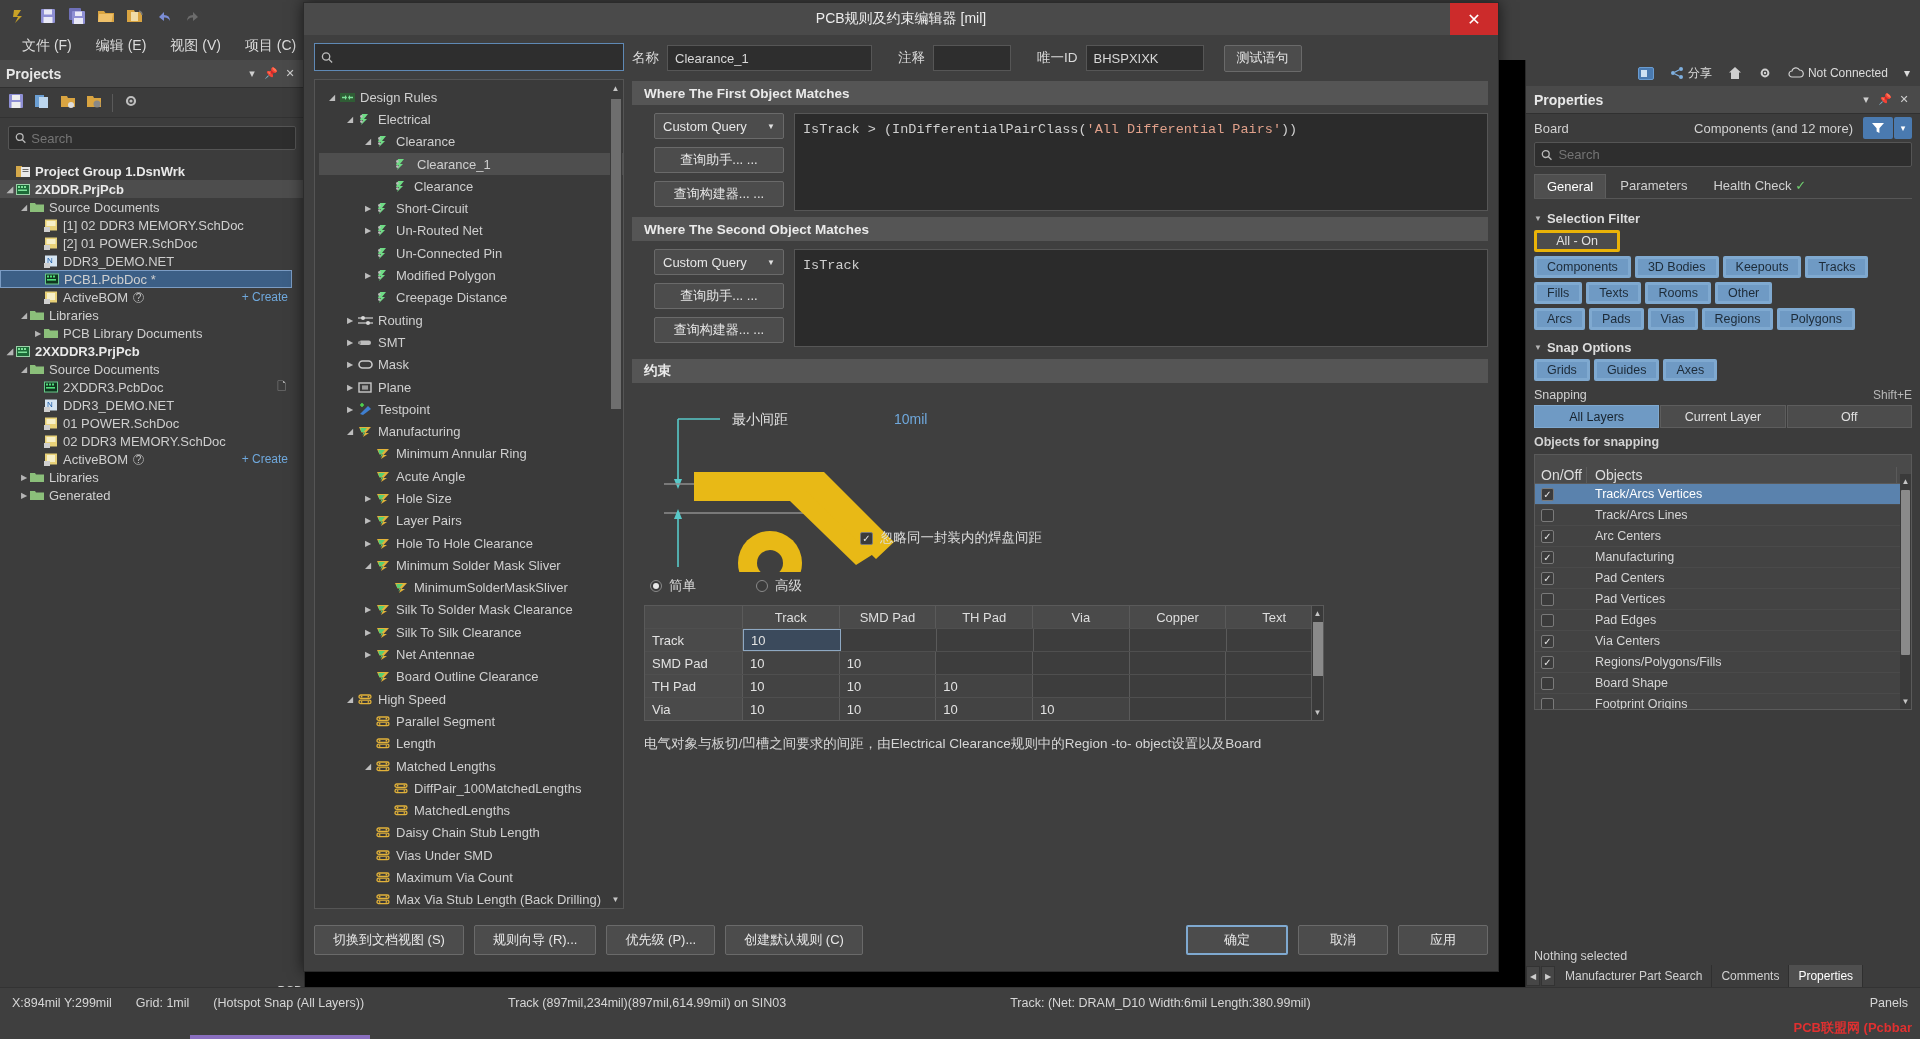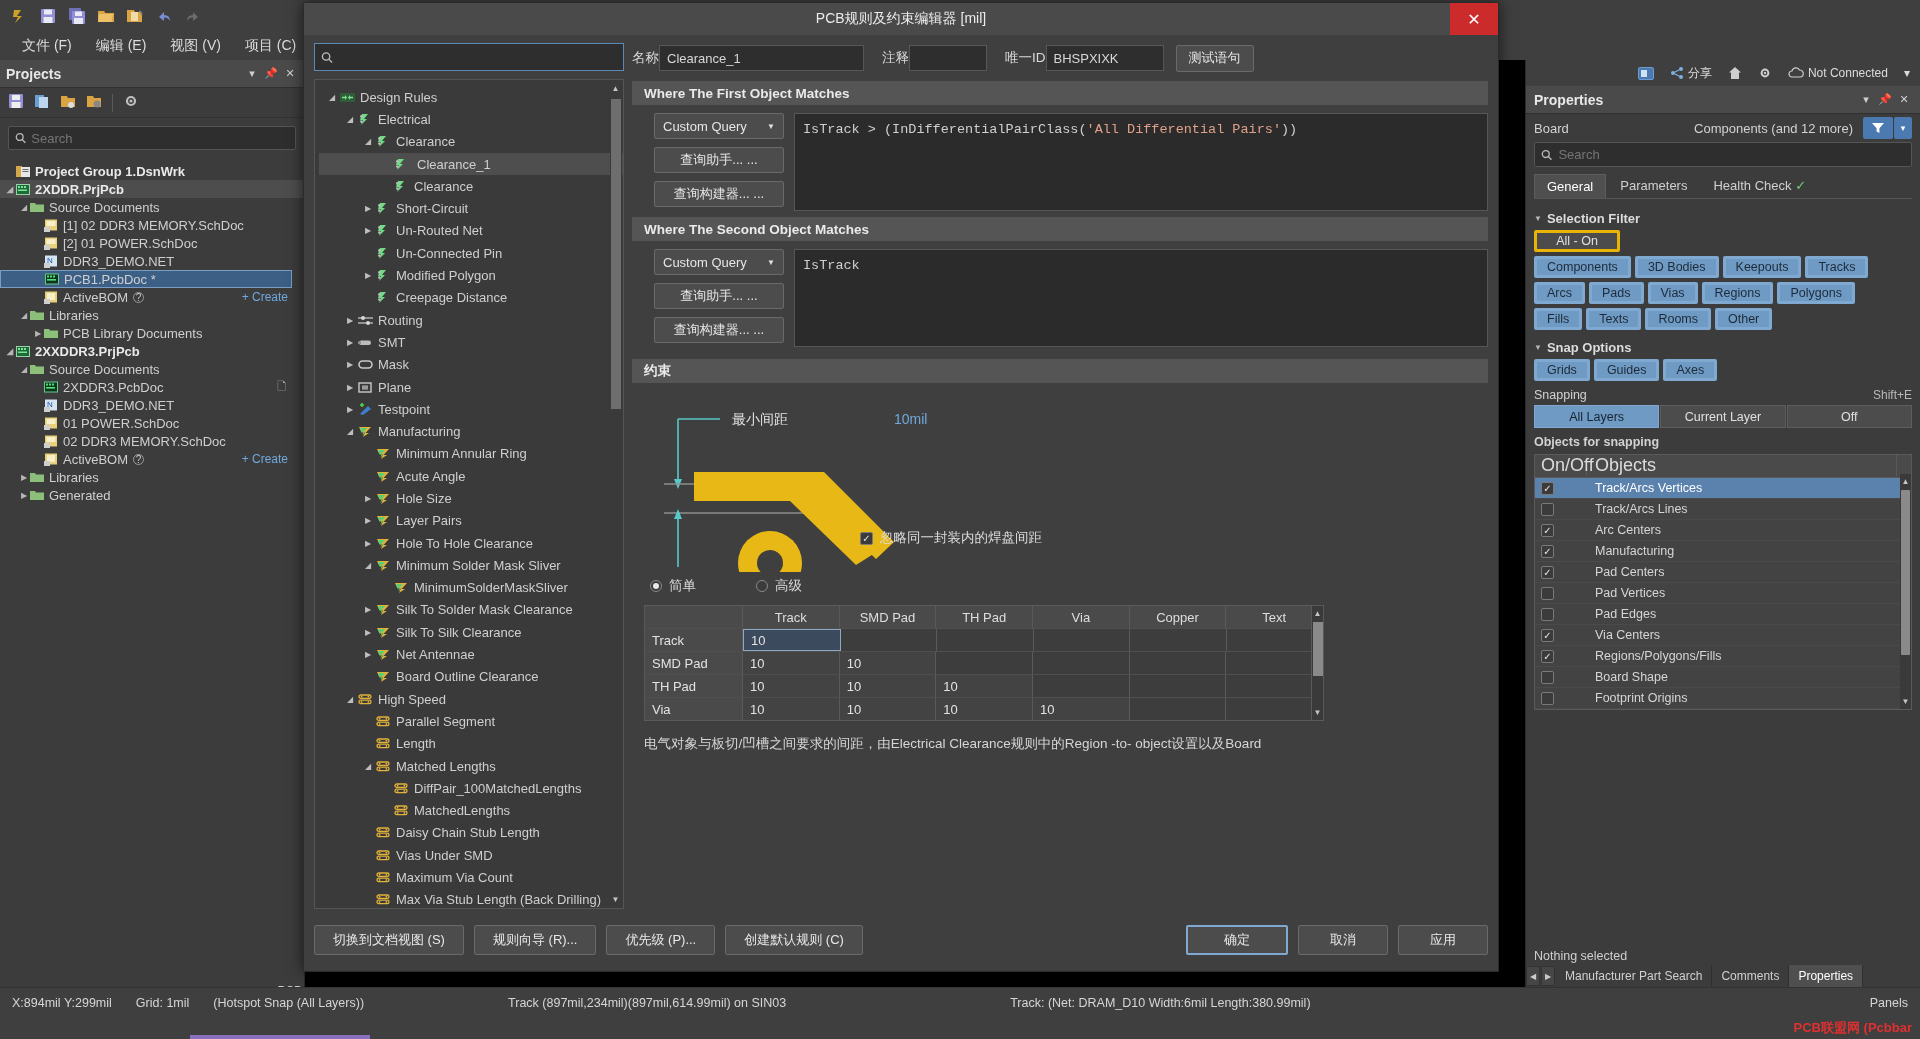--- a/index.html
+++ b/index.html
@@ -65,21 +65,21 @@
   .sec-arrow{font-size:8px;color:#b5b5b5;}
   .btn-grid{display:flex;flex-wrap:wrap;gap:4px;margin-bottom:4px;}
   .pbtn{height:22px;padding:0 10px;display:flex;align-items:center;justify-content:center;font-size:12.5px;background:#4c4c4c;border:3px solid #eab308;color:#e0e0e0;cursor:pointer;border-radius:2px;white-space:nowrap;}
   .pbtn.on{background:#6f9ac4;border-color:#7fa9d0;color:#1d2b38;}
   .snap-row{display:flex;align-items:center;font-size:12.5px;color:#d2d2d2;margin:7px 0 3px 0;}
   .snap-row .hint{margin-left:auto;color:#b9b9b9;font-size:12px;}
   .seg{display:flex;gap:1px;}
   .segbtn{flex:1;height:23px;display:flex;align-items:center;justify-content:center;font-size:12.5px;background:#4c4c4c;border:1px solid #5d5d5d;color:#e0e0e0;cursor:pointer;}
   .segbtn.on{background:#6f9ac4;border-color:#7fa9d0;color:#18242f;}
   #snaptable{border:1px solid #5a5a5a;margin-top:5px;background:#434343;height:256px;position:relative;overflow:hidden;}
-  #snaphdr{display:flex;height:23px;background:#4a4a4a;border-bottom:1px solid #5a5a5a;font-size:18px;align-items:flex-start;color:#dcdcdc;}
+  #snaphdr{display:flex;height:29px;background:#4a4a4a;border-bottom:1px solid #5a5a5a;font-size:14px;align-items:flex-end;color:#dcdcdc;}
   .sh1{width:52px;padding-left:6px;border-right:1px solid #5a5a5a;}
   .sh2{flex:1;padding-left:8px;border-right:1px solid #5a5a5a;}
   .sh3{width:14px;}
   .srow{display:flex;height:21px;align-items:center;border-bottom:1px solid #4a4a4a;font-size:12.5px;cursor:pointer;}
   .srow.sel{background:#5a82ad;color:#fff;}
   .scell-cb{width:52px;display:flex;align-items:center;justify-content:flex-start;padding-left:6px;}
   .cbx{width:13px;height:13px;border:1px solid #7a7a7a;background:#3b3b3b;display:flex;align-items:center;justify-content:center;font-size:10px;color:#e4e4e4;border-radius:2px;}
   #snapscroll{position:absolute;right:0;top:19px;bottom:0;width:11px;background:#3a3a3a;}
   #snapthumb{position:absolute;top:16px;left:1px;width:9px;height:165px;background:#8a8a8a;border-radius:1px;}
   .sbarrow{position:absolute;left:1px;width:9px;height:13px;color:#c6c6c6;font-size:8px;display:flex;align-items:center;justify-content:center;}
@@ -105,21 +105,21 @@
   #dlg-tree{position:absolute;top:36px;left:0;right:0;bottom:0;background:#3a3a3a;border:1px solid #555;overflow:hidden;}
   #dlg-tree-inner{padding:6px 0 0 4px;}
   .dtree-row{height:22.3px;display:flex;align-items:center;font-size:13px;color:#cfcfcf;white-space:nowrap;cursor:pointer;}
   .dtree-row.sel{background:#4e4e4e;}
   .dtree-arrow{width:14px;font-size:8px;color:#bdbdbd;text-align:center;flex:0 0 14px;}
   .dicon{width:16px;height:14px;margin-right:5px;flex:0 0 16px;display:flex;align-items:center;justify-content:center;}
   #dtree-scroll{position:absolute;right:1px;top:1px;bottom:1px;width:12px;background:#3a3a3a;}
   #dtree-thumb{position:absolute;top:18px;left:1px;width:10px;height:310px;background:#6e6e6e;}
   
   #dlg-right{position:absolute;left:328px;top:40px;right:10px;bottom:62px;}
-  .field-row{display:flex;align-items:center;height:30px;gap:0;margin-bottom:8px;}
+  .field-row{display:flex;align-items:center;height:30px;gap:8px;margin-bottom:8px;}
   .f-label{font-size:13.5px;color:#dadada;}
   .f-input{height:26px;background:#2e2e2e;border:1px solid #565656;color:#d8d8d8;font-size:13px;font-family:inherit;padding:0 7px;outline:none;}
   .f-btn{height:27px;padding:0 12px;background:#4c4c4c;border:1px solid #6a6a6a;color:#e6e6e6;font-size:13px;font-family:inherit;cursor:pointer;border-radius:2px;}
   .band{height:24px;background:#555555;display:flex;align-items:center;padding-left:12px;font-size:13.5px;font-weight:bold;color:#eaeaea;}
   .match-block{display:flex;gap:10px;padding:8px 0 6px 22px;}
   .mb-left{display:flex;flex-direction:column;gap:8px;width:130px;}
   .combo{height:26px;background:#4c4c4c;border:1px solid #6a6a6a;display:flex;align-items:center;padding:0 8px;font-size:13px;color:#e6e6e6;cursor:pointer;border-radius:2px;}
   .combo .cv{flex:1;}
   .combo .cdn{font-size:8px;color:#e0e0e0;}
   .qbtn{height:26px;background:#4c4c4c;border:1px solid #6a6a6a;display:flex;align-items:center;justify-content:center;font-size:13px;color:#e6e6e6;cursor:pointer;border-radius:2px;}
@@ -613,31 +613,31 @@
     <div class="btn-grid">
       <div class="pbtn" style="min-width:86px;">All - On</div>
     </div>
     <div class="btn-grid">
       <div class="pbtn on">Components</div>
       <div class="pbtn on">3D Bodies</div>
       <div class="pbtn on">Keepouts</div>
       <div class="pbtn on">Tracks</div>
     </div>
     <div class="btn-grid">
+      <div class="pbtn on">Fills</div>
+      <div class="pbtn on">Texts</div>
+      <div class="pbtn on">Rooms</div>
+      <div class="pbtn on">Other</div>
+    </div>
+    <div class="btn-grid">
       <div class="pbtn on">Arcs</div>
       <div class="pbtn on">Pads</div>
       <div class="pbtn on">Vias</div>
       <div class="pbtn on">Regions</div>
       <div class="pbtn on">Polygons</div>
-    </div>
-    <div class="btn-grid">
-      <div class="pbtn on">Fills</div>
-      <div class="pbtn on">Texts</div>
-      <div class="pbtn on">Rooms</div>
-      <div class="pbtn on">Other</div>
     </div>
 
     <div class="section-hdr">
       <span class="sec-arrow">▼</span>
       <span>Snap Options</span>
     </div>
     <div class="btn-grid">
       <div class="pbtn on" style="min-width:52px;">Grids</div>
       <div class="pbtn on" style="min-width:58px;">Guides</div>
       <div class="pbtn on" style="min-width:48px;">Axes</div>

